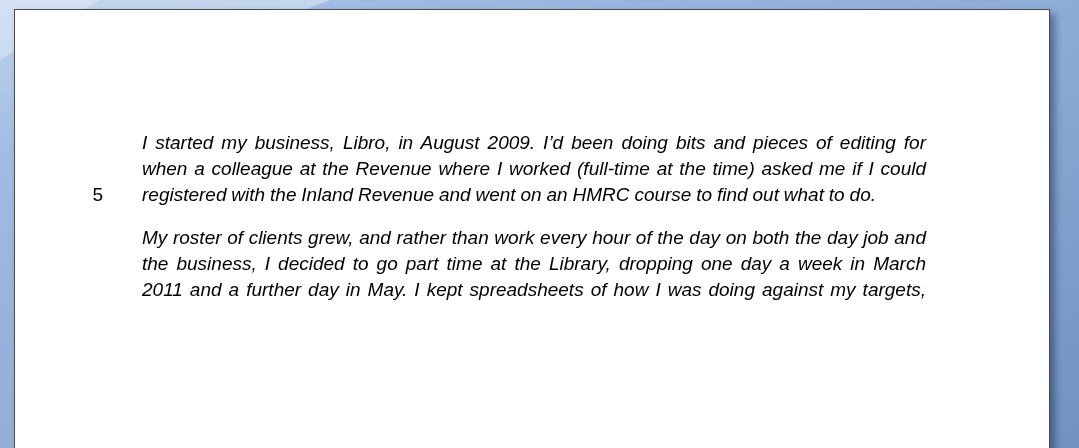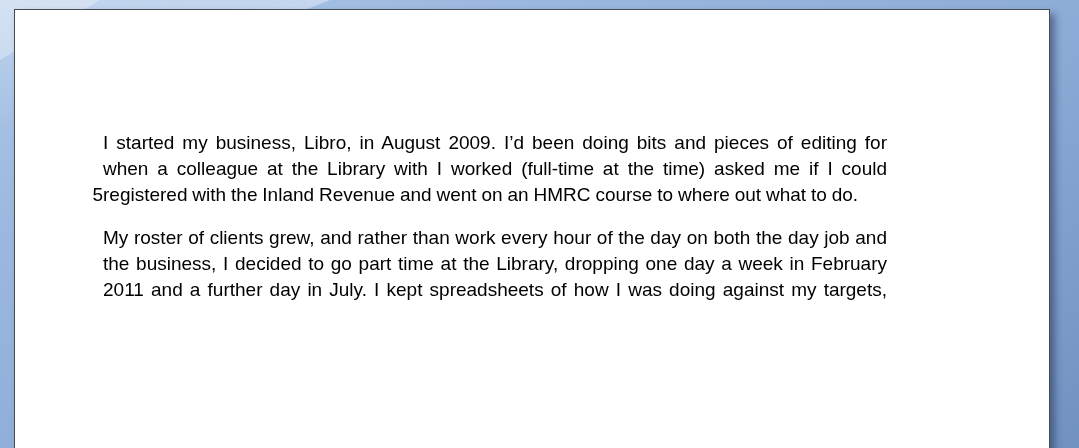--- a/index.html
+++ b/index.html
@@ -42,60 +42,62 @@
   .line.para-start { margin-top: 17px; align-items: center; }
   .lnum {
     display: block;
     width: 88px;
     flex: 0 0 88px;
     text-align: right;
     color: #000000;
   }
   .ltext {
     display: block;
+    margin-left: 39px;
     width: 784px;
+    font-style: italic;
   }
   .line.j .ltext { text-align: justify; text-align-last: justify; }
 </style>
 </head>
 <body>
 
 <div class="sheen-a"></div>
 <div class="sheen-b"></div>
 
 <div class="page">
   <div class="doc-body">
 
     <div class="line j">
       <span class="lnum"></span>
       <span class="ltext">I started my business, Libro, in August 2009. I’d been doing bits and pieces of editing for</span>
     </div>
     <div class="line j">
       <span class="lnum"></span>
-      <span class="ltext">when a colleague at the Library with I worked (full-time at the time) asked me if I could</span>
+      <span class="ltext">when a colleague at the Revenue where I worked (full-time at the time) asked me if I could</span>
     </div>
     <div class="line j">
       <span class="lnum"></span>
     </div>
     <div class="line">
       <span class="lnum">5</span>
-      <span class="ltext">registered with the Inland Revenue and went on an HMRC course to where out what to do.</span>
+      <span class="ltext">registered with the Inland Revenue and went on an HMRC course to find out what to do.</span>
     </div>
 
     <div class="line j para-start">
       <span class="lnum"></span>
       <span class="ltext">My roster of clients grew, and rather than work every hour of the day on both the day job and</span>
     </div>
     <div class="line j">
       <span class="lnum"></span>
-      <span class="ltext">the business, I decided to go part time at the Library, dropping one day a week in February</span>
+      <span class="ltext">the business, I decided to go part time at the Library, dropping one day a week in March</span>
     </div>
     <div class="line j">
       <span class="lnum"></span>
-      <span class="ltext">2011 and a further day in July. I kept spreadsheets of how I was doing against my targets,</span>
+      <span class="ltext">2011 and a further day in May. I kept spreadsheets of how I was doing against my targets,</span>
     </div>
     <div class="line j">
     </div>
     <div class="line">
       <span class="lnum"></span>
     </div>
 
   </div>
 </div>
 

